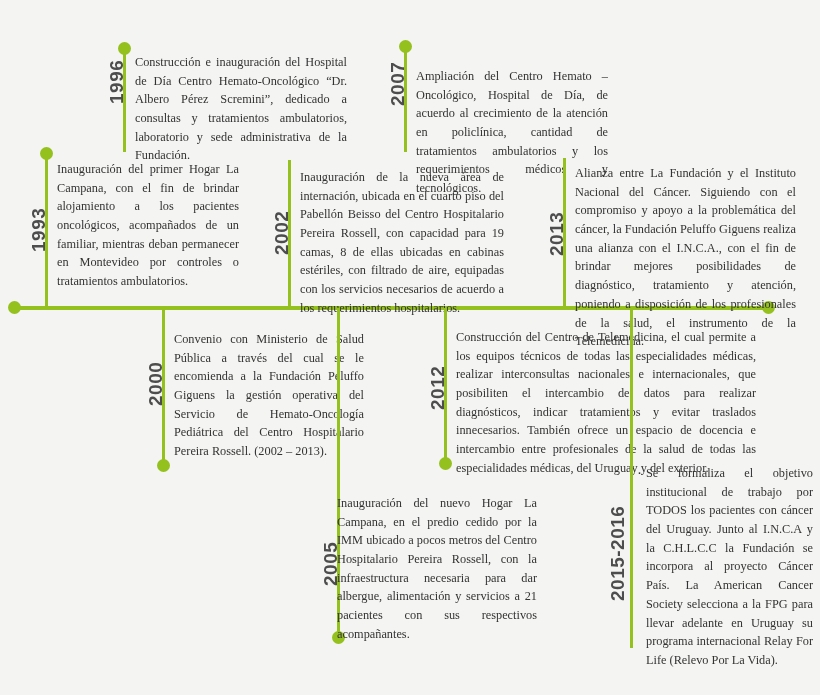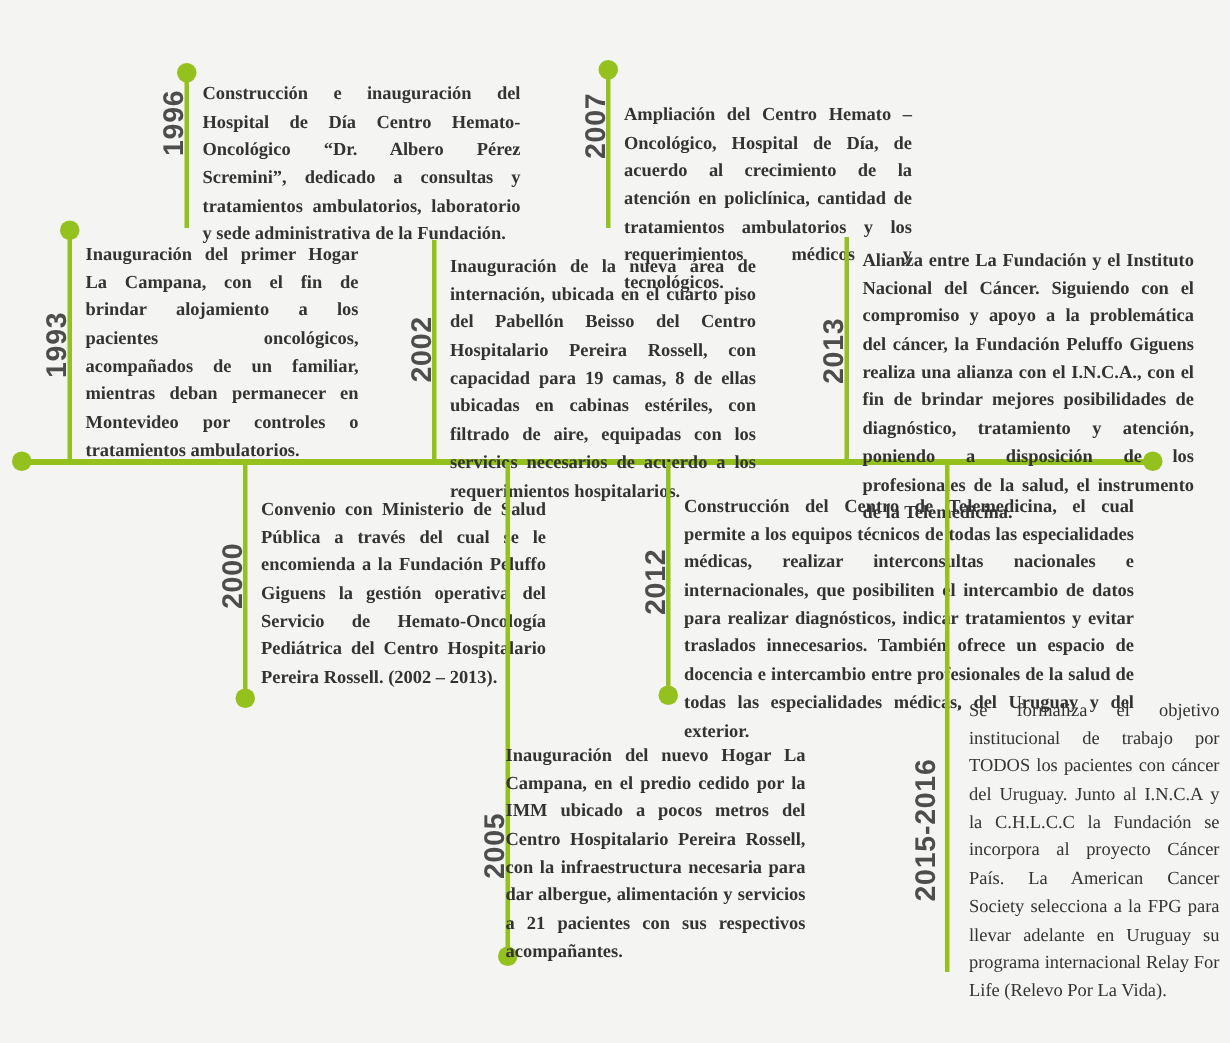--- a/index.html
+++ b/index.html
@@ -74,21 +74,20 @@
     position: absolute;
     font-family: "Liberation Serif", serif;
     font-size: 12.3px;
     line-height: 1.52;
     text-align: justify;
     color: #333333;
     hyphens: manual;
   }
   .event .body p {
     margin: 0;
-    font-weight: bold;
   }
   .bullets {
     list-style: none;
     margin: 0;
     padding: 0;
   }
   .bullets li {
     position: relative;
     padding-left: 9px;
     margin: 0 0 2px 0;

